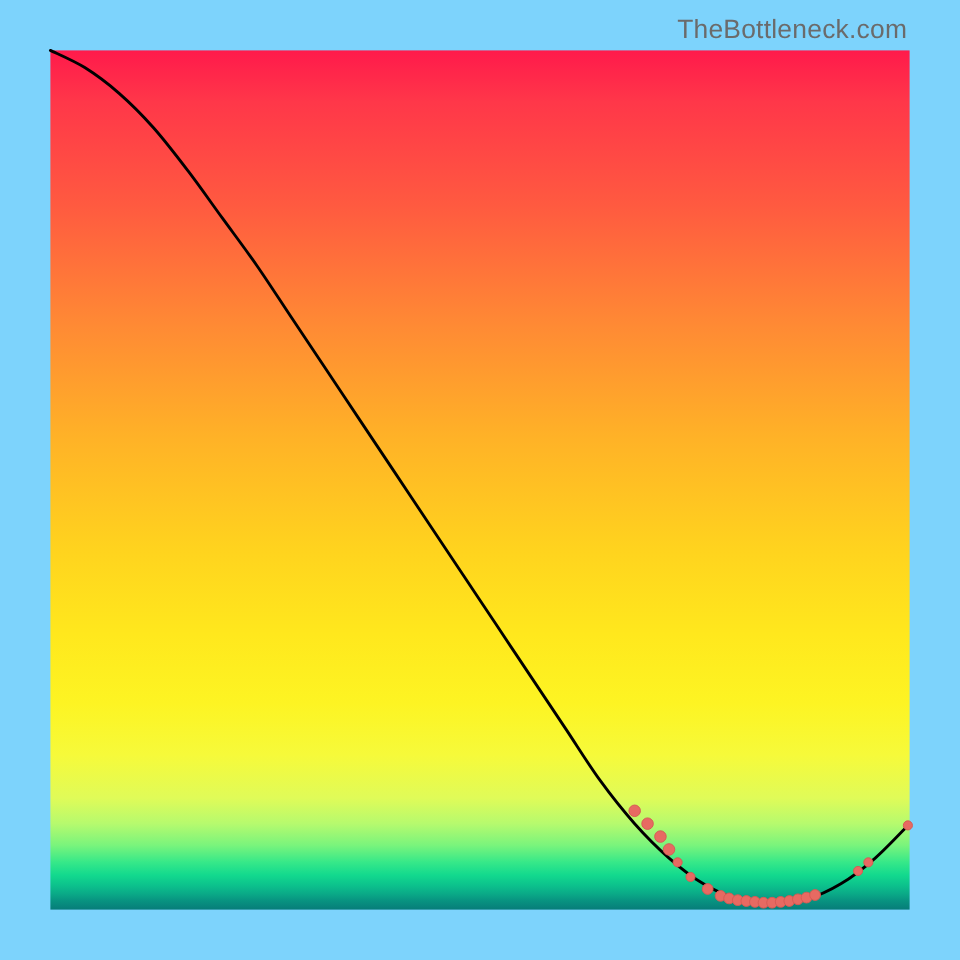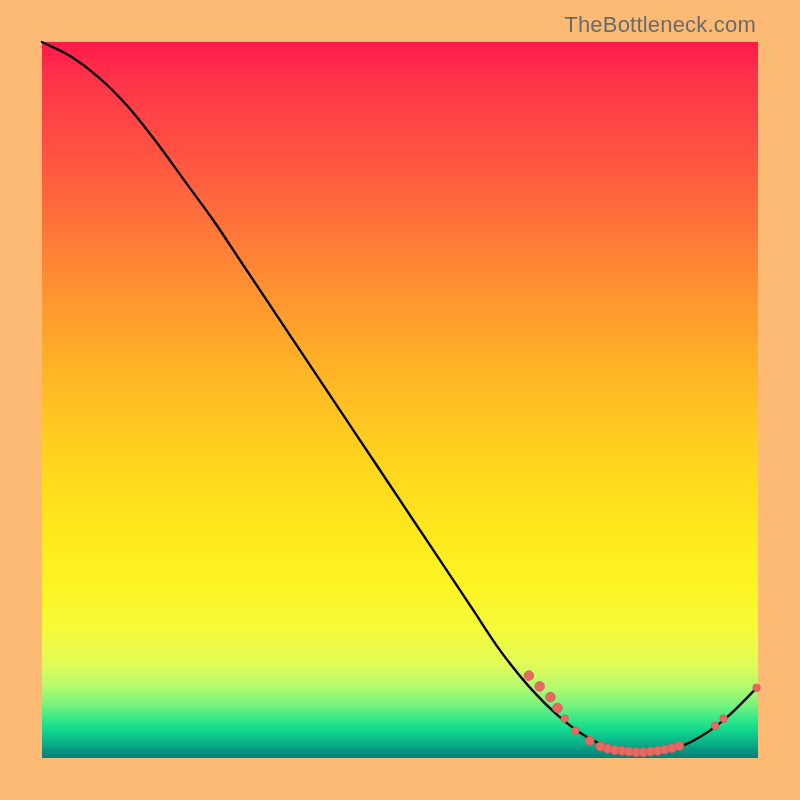--- a/index.html
+++ b/index.html
@@ -8,21 +8,21 @@
     width: 800px;
     height: 800px;
     background: #000000;
     font-family: Arial, Helvetica, sans-serif;
     overflow: hidden;
   }
   .stage {
     position: relative;
     width: 800px;
     height: 800px;
-    background: #fdba74;
+    background: #7dd3fc;
   }
   .plot-area {
     position: absolute;
     left: 42px;
     top: 42px;
     width: 716px;
     height: 716px;
     
     background: linear-gradient(
       to bottom,

